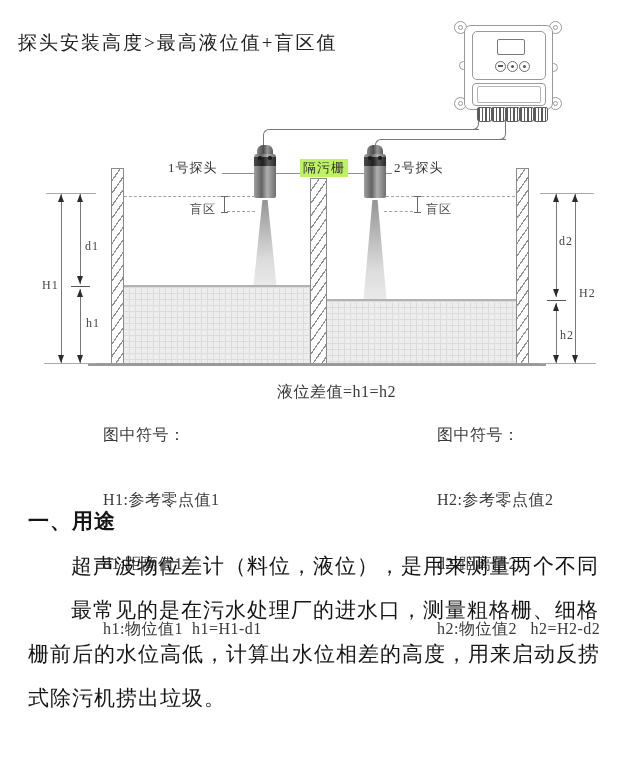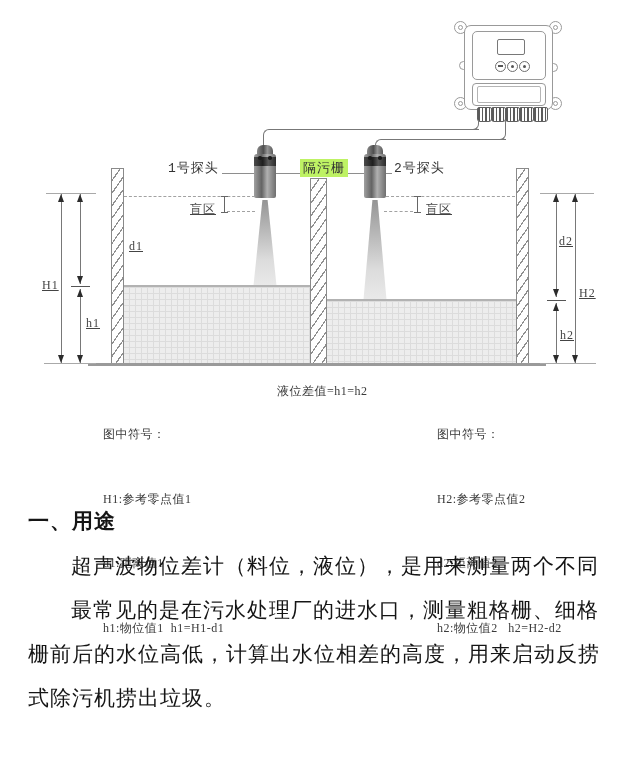--- a/index.html
+++ b/index.html
@@ -1,23 +1,23 @@
 <!DOCTYPE html>
 <html><head>
 <meta charset="utf-8">
 <style>
   html,body{margin:0;padding:0;background:#fff;}
   .page{position:relative;width:640px;height:764px;background:#ffffff;overflow:hidden;
         font-family:"Liberation Serif","DejaVu Serif",serif;color:#333;}
   .abs{position:absolute;}
   
   .doc-title{font-size:19px;letter-spacing:2px;color:#222;white-space:nowrap;}
-  .dia-label{font-size:13px;letter-spacing:1px;color:#333;white-space:nowrap;font-family:Liberation Mono, monospace;}
-  .dim-label{font-size:12px;color:#444;letter-spacing:1px;white-space:nowrap;text-decoration:underline;}
-  .legend{font-size:12px;line-height:21.5px;color:#3a3a3a;letter-spacing:.5px;white-space:pre;}
+  .dia-label{font-size:13px;letter-spacing:1px;color:#333;white-space:nowrap;}
+  .dim-label{font-size:12px;color:#444;letter-spacing:1px;white-space:nowrap;}
+  .legend{font-size:16px;line-height:21.5px;color:#3a3a3a;letter-spacing:.5px;white-space:pre;}
   .body-txt{font-family:"Liberation Sans","DejaVu Sans",sans-serif;color:#151515;}
   .heading{font-size:21px;font-weight:bold;letter-spacing:1px;}
   .pline{font-size:21px;line-height:44px;letter-spacing:1px;white-space:nowrap;}
   .indent{padding-left:43px;}
   
   .hline{position:absolute;height:0;border-top:1px solid #8e8e8e;}
   .cap{position:absolute;height:0;border-top:1.4px solid #a9a9a9;}
   .vline{position:absolute;width:1.2px;background:#787878;}
   .dash{position:absolute;height:0;border-top:1px dashed #a2a2a2;}
   .arrow{position:absolute;width:0;height:0;}
@@ -58,20 +58,21 @@
         background:repeating-linear-gradient(90deg,#5a5a5a 0 1.6px,#fdfdfd 1.6px 3.6px);}
   .cable-a{position:absolute;border-left:1.5px solid #777;border-top:1.5px solid #777;border-top-left-radius:6px;}
   .cable-b{position:absolute;border-right:1.5px solid #777;border-bottom:1.5px solid #777;border-bottom-right-radius:6px;}
   .whitebg{background:#bef264;padding:0 3px;}
 </style>
 </head>
 <body>
 
 <div class="page">
 
+  <div class="abs doc-title" style="left:18px;top:30px;">探头安装高度&gt;最高液位值+盲区值</div>
 
   <div>
     <div class="ear" style="left:454px;top:21px;"></div>
     <div class="ear" style="left:549px;top:21px;"></div>
     <div class="ear" style="left:454px;top:97px;"></div>
     <div class="ear" style="left:549px;top:97px;"></div>
     <div class="tab" style="left:459px;top:61px;"></div>
     <div class="tab" style="left:549px;top:63px;"></div>
     <div class="dev-body" style="left:464px;top:25px;width:87px;height:83px;"></div>
     <div class="dev-panel" style="left:472px;top:31px;width:72px;height:47px;"></div>
@@ -139,21 +140,21 @@
   <div class="arrow up" style="left:58px;top:194px;"></div>
   <div class="arrow down" style="left:58px;top:355px;"></div>
   <div class="vline" style="left:80px;top:194px;height:90px;"></div>
   <div class="arrow up" style="left:77px;top:194px;"></div>
   <div class="arrow down" style="left:77px;top:276px;"></div>
   <div class="tick" style="left:71px;top:286px;width:19px;"></div>
   <div class="vline" style="left:80px;top:289px;height:74px;"></div>
   <div class="arrow up" style="left:77px;top:289px;"></div>
   <div class="arrow down" style="left:77px;top:355px;"></div>
   <div class="abs dim-label" style="left:42px;top:278px;">H1</div>
-  <div class="abs dim-label" style="left:85px;top:239px;margin-left:44px;">d1</div>
+  <div class="abs dim-label" style="left:85px;top:239px;">d1</div>
   <div class="abs dim-label" style="left:86px;top:316px;">h1</div>
 
   <div class="cap" style="left:540px;top:193px;width:54px;"></div>
   <div class="cap" style="left:540px;top:363px;width:56px;"></div>
   <div class="vline" style="left:556px;top:194px;height:103px;"></div>
   <div class="arrow up" style="left:553px;top:194px;"></div>
   <div class="arrow down" style="left:553px;top:289px;"></div>
   <div class="tick" style="left:547px;top:300px;width:19px;"></div>
   <div class="vline" style="left:556px;top:303px;height:60px;"></div>
   <div class="arrow up" style="left:553px;top:303px;"></div>

